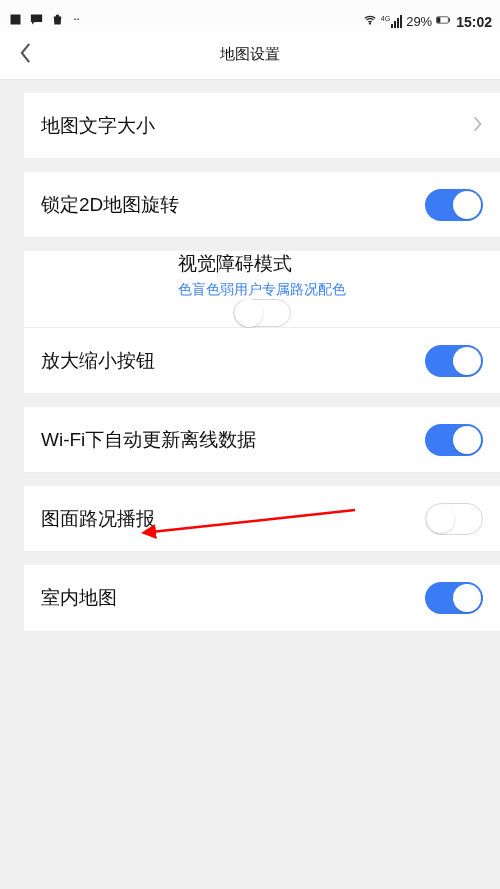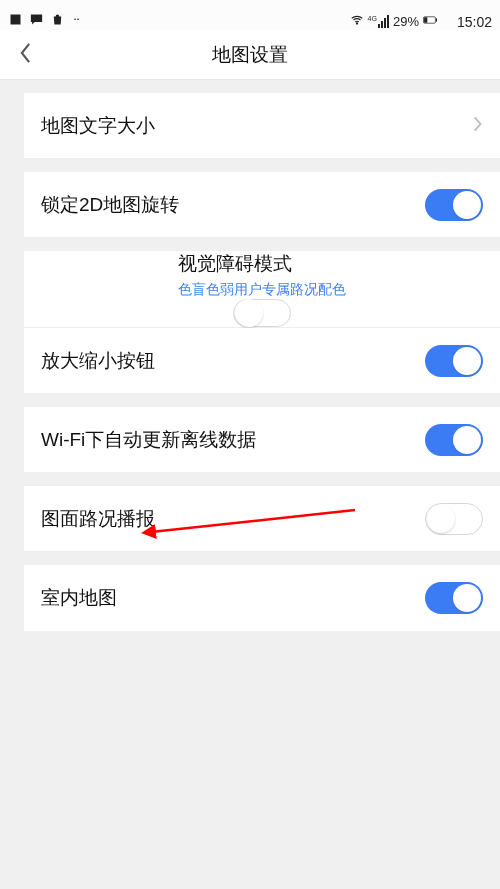--- a/index.html
+++ b/index.html
@@ -7,27 +7,27 @@
     body { font-family: -apple-system, "Helvetica Neue", Arial, "PingFang SC", "Microsoft YaHei", sans-serif; background: #f0f0f0; display: flex; flex-direction: column; }
     
     
     .status-bar { height: 30px; display: flex; align-items: flex-end; justify-content: space-between; padding: 0 8px; background: #fcfcfc; font-size: 13px; color: #222; }
     .sb-left { display: flex; gap: 6px; align-items: center; }
     .sb-left svg { width: 15px; height: 15px; fill: #222; }
     .dots { font-size: 6px; letter-spacing: 1px; margin-left: 3px; align-self: flex-start; padding-top: 4px; }
     .sb-right { display: flex; gap: 4px; align-items: center; }
     .sb-right svg { width: 14px; height: 14px; }
     .pct { font-size: 13px; }
-    .clk { font-size: 14px; font-weight: 400; margin-left: 16px; }
+    .clk { font-size: 14px; font-weight: 700; margin-left: 2px; }
 
     
     .title-bar { height: 50px; background: #fff; display: flex; align-items: center; position: relative; border-bottom: 1px solid #e8e8e8; }
     .back { width: 50px; height: 50px; display: flex; align-items: center; justify-content: center; }
     .back svg { width: 13px; height: 22px; stroke: #555; fill: none; stroke-width: 2.3; }
-    .title { position: absolute; left: 0; right: 0; text-align: center; font-size: 19px; color: #111; pointer-events: none; }
+    .title { position: absolute; left: 0; right: 0; text-align: center; font-size: 15px; color: #111; pointer-events: none; }
 
     .content { flex: 1; background: #f0f0f0; overflow: hidden; }
     .gap { height: 13px; background: #f0f0f0; }
 
     .row { background: #fff; display: flex; align-items: center; padding: 0 17px; position: relative; border-bottom: 1px solid #eee; margin-left: 24px; }
     .row:last-child { border-bottom: none; }
     .row.single { height: 66px; }
     .row.desc { height: 77px; flex-direction: column; align-items: center; }
     .row-left { display: flex; flex-direction: column; justify-content: center; flex: 1; }
     .label { font-size: 19px; color: #111; }

